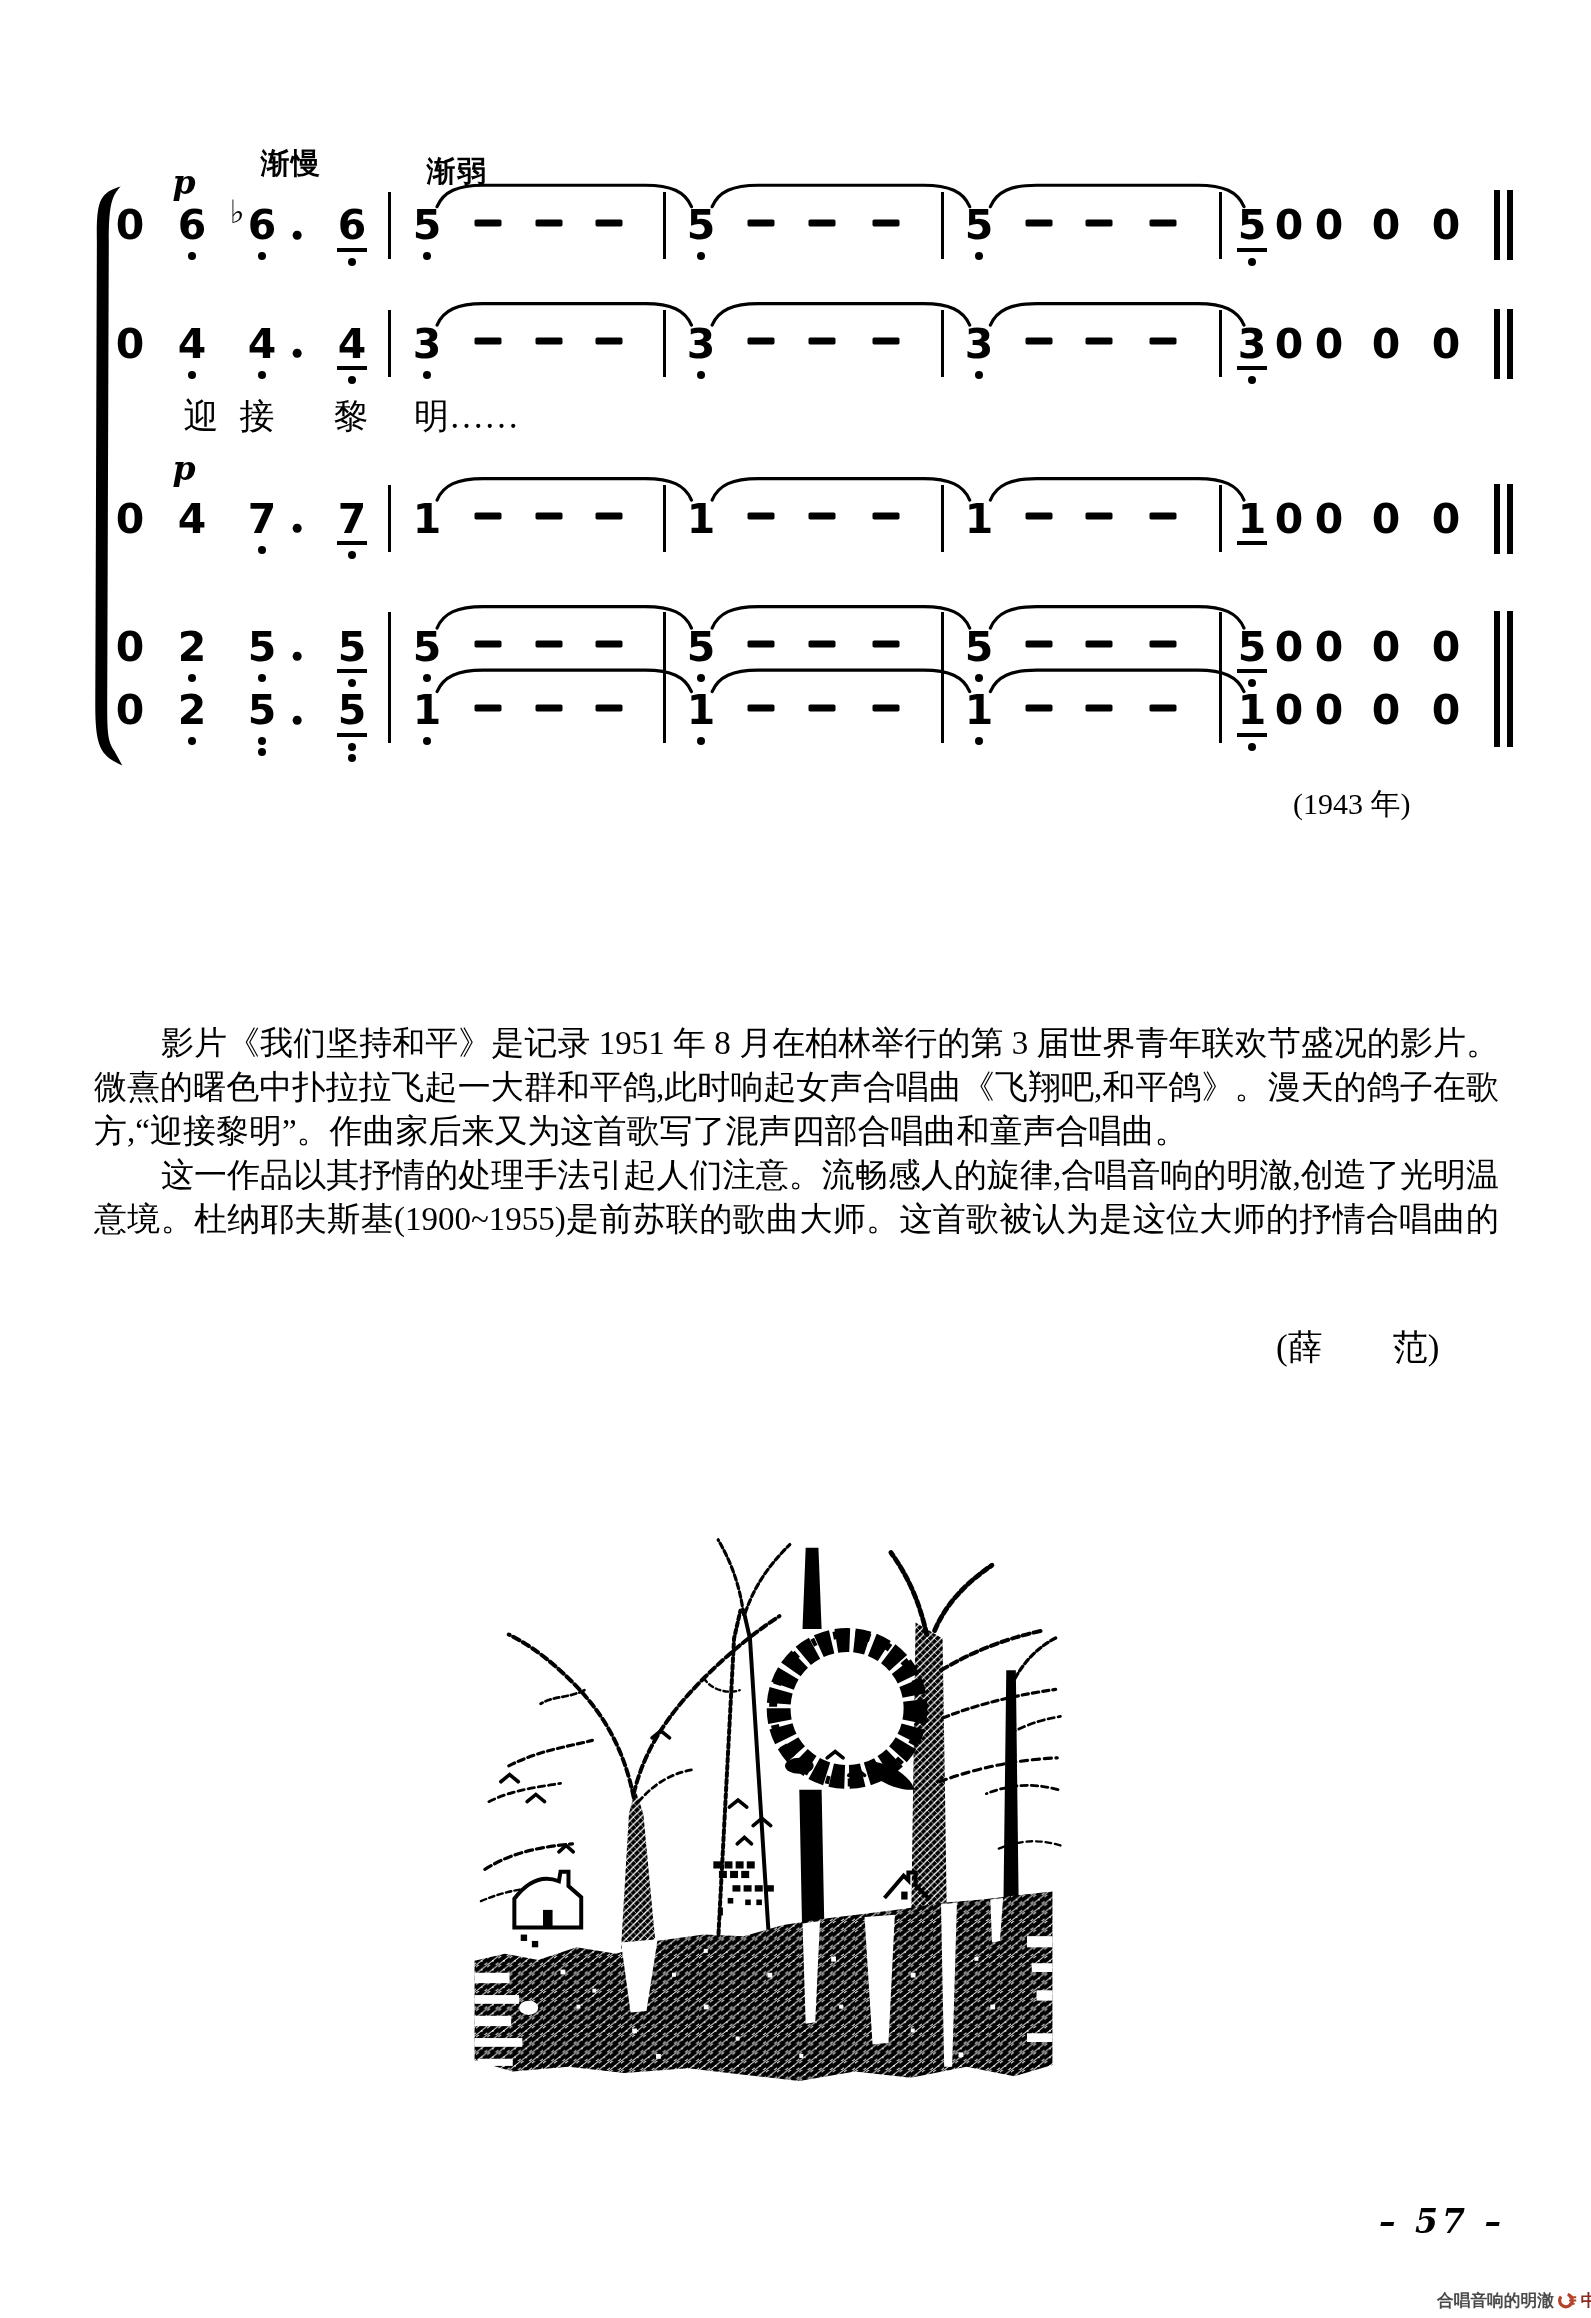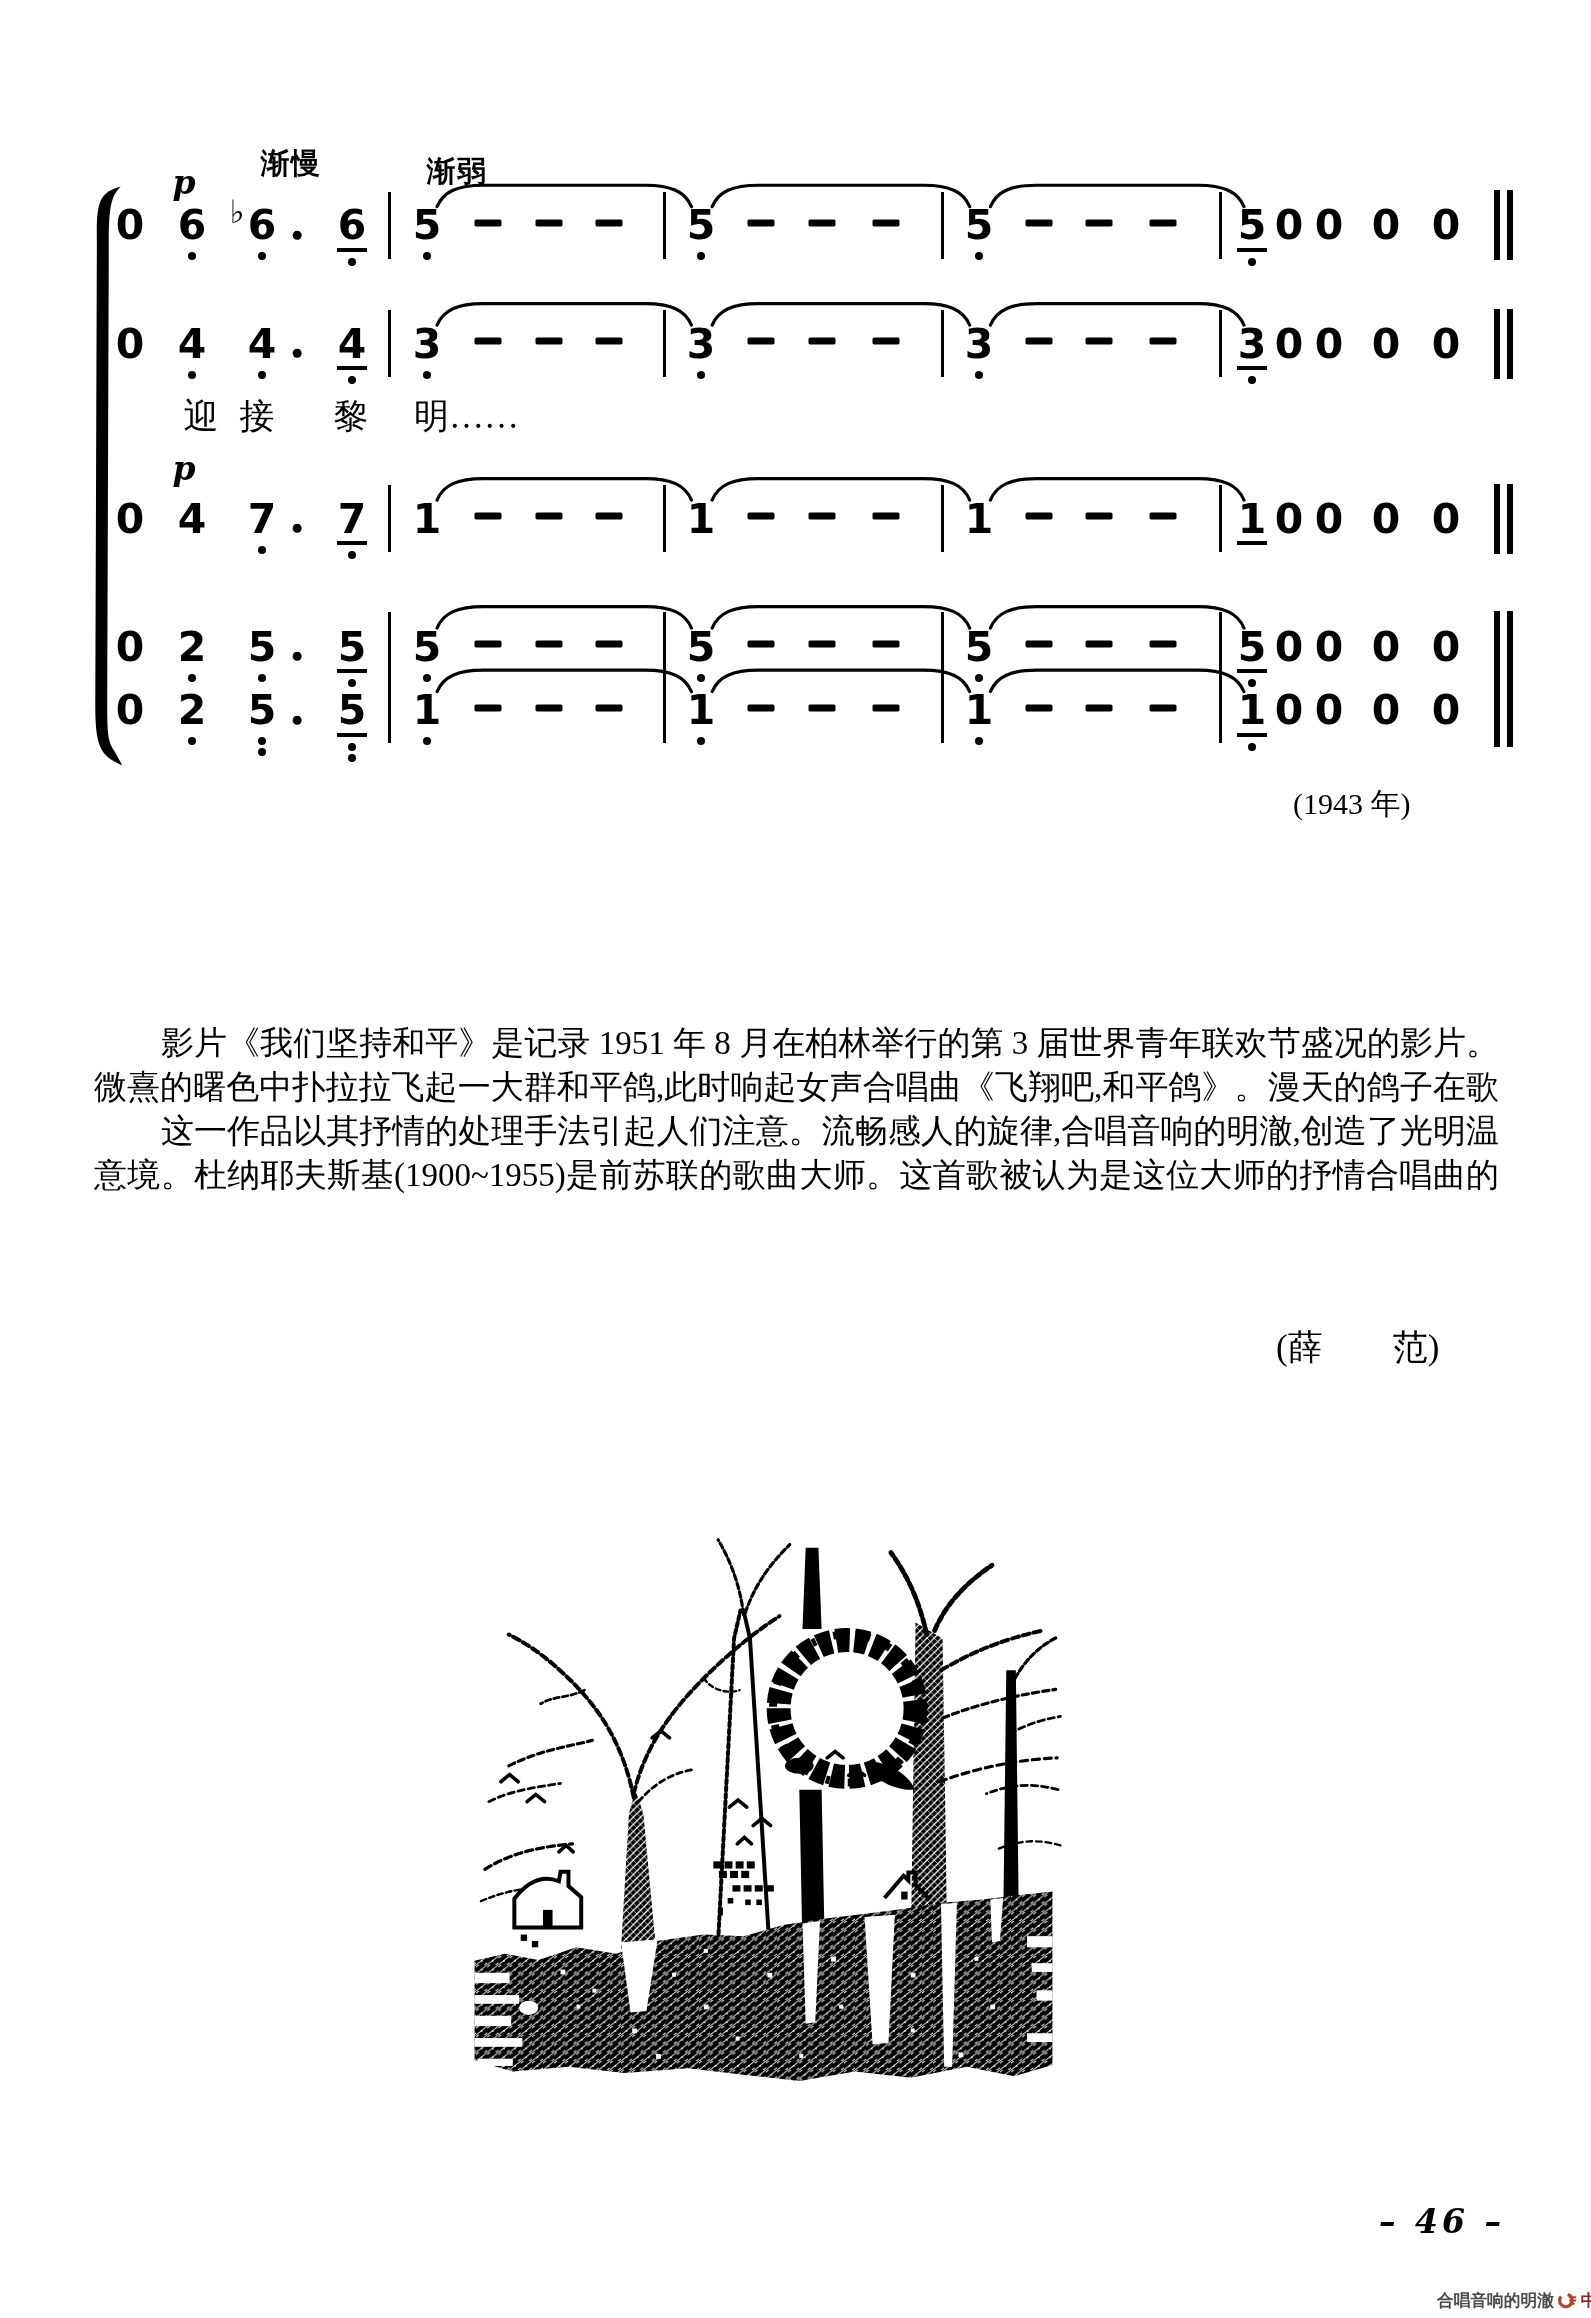--- a/index.html
+++ b/index.html
@@ -254,20 +254,21 @@
       <path d="M 549 870 C 557 851, 575 843, 607 843 L 811 843 C 843 843, 861 851, 869 870" fill="none" stroke="#000" stroke-width="4" stroke-linecap="round"></path>
       <path d="M 895 870 C 903 851, 921 843, 953 843 L 1161 843 C 1193 843, 1211 851, 1219 870" fill="none" stroke="#000" stroke-width="4" stroke-linecap="round"></path>
       <path d="M 1245 870 C 1253 851, 1271 843, 1303 843 L 1506 843 C 1538 843, 1556 851, 1564 870" fill="none" stroke="#000" stroke-width="4" stroke-linecap="round"></path>
     </svg>
 
   <div class="yearnote">(1943 年)</div>
 
   <div class="commentary">
     <div class="cline flush indent">影片《我们坚持和平》是记录 1951 年 8 月在柏林举行的第 3 届世界青年联欢节盛况的影片。影片开始,在</div>
     <div class="cline flush">微熹的曙色中扑拉拉飞起一大群和平鸽,此时响起女声合唱曲《飞翔吧,和平鸽》。漫天的鸽子在歌声中飞向远</div>
+    <div class="cline">方,“迎接黎明”。作曲家后来又为这首歌写了混声四部合唱曲和童声合唱曲。</div>
     <div class="cline flush indent">这一作品以其抒情的处理手法引起人们注意。流畅感人的旋律,合唱音响的明澈,创造了光明温暖的感觉</div>
     <div class="cline flush">意境。杜纳耶夫斯基(1900~1955)是前苏联的歌曲大师。这首歌被认为是这位大师的抒情合唱曲的经典作品。</div>
   </div>
 
   <div class="attribution">(薛　　范)</div>
 
   <div class="illu" aria-label="黑白木刻风格插图：冬季枯树、花环状太阳、飞鸟、小屋和深色地面">
     <svg width="597" height="605" viewBox="0 0 750 760">
       <defs>
         <pattern id="hx" width="9" height="9" patternUnits="userSpaceOnUse">
@@ -404,21 +405,21 @@
         <rect x="366" y="468" width="7" height="7"></rect>
           <rect x="318" y="478" width="6" height="10"></rect>
       </g>
       <g stroke="#000" fill="none" stroke-width="5">
         <path d="M527 466 L551 438 L557 444 L557 434 L566 434 L566 450 L584 468"></path>
         <rect x="548" y="458" width="8" height="10" fill="#000" stroke="none"></rect>
       </g>
     </svg>
   </div>
 
-  <div class="pagenum">– 46 –</div>
+  <div class="pagenum">– 57 –</div>
 
   <div class="watermark">
     <span class="wm-prefix">合唱音响的明澈</span>
     <svg width="19" height="19" viewBox="0 0 24 24">
       <circle cx="10" cy="12" r="8" fill="none" stroke-width="4" stroke-dasharray="30 9" stroke="#b5432a"></circle>
       <path d="M14 8 H23 M14 12 H23 M14 16 H21" stroke-width="2.5" fill="none" stroke="#b5432a"></path>
     </svg>
     <span class="wm-strong">中国</span>
 
   </div>

